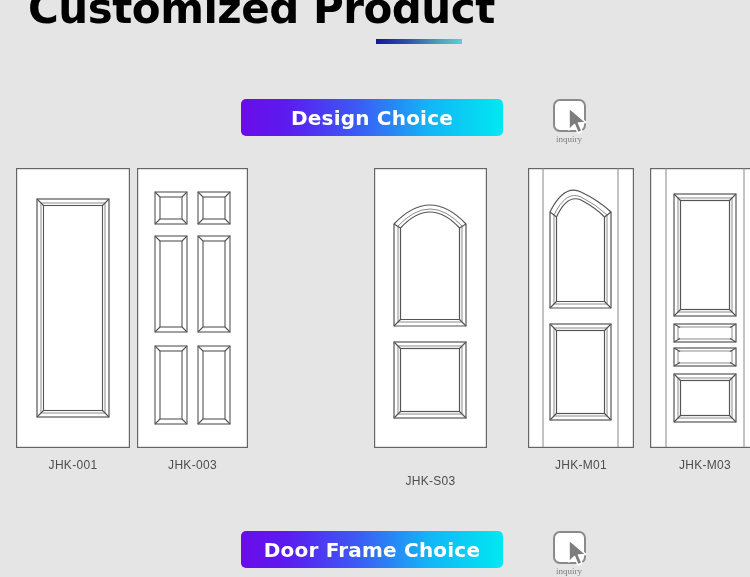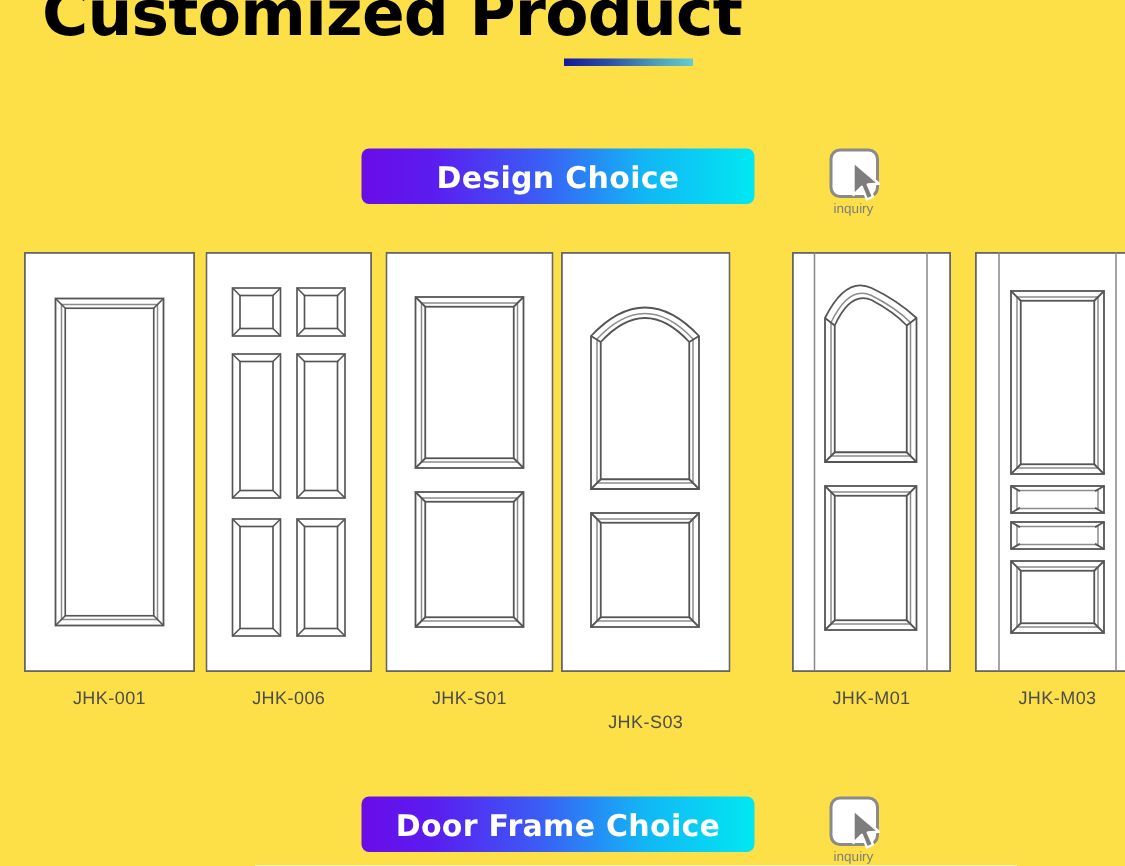--- a/index.html
+++ b/index.html
@@ -7,21 +7,21 @@
     width: 750px;
     height: 577px;
     background: #ffffff;
     font-family: "Liberation Sans", sans-serif;
     overflow: hidden;
   }
   #page {
     position: relative;
     width: 750px;
     height: 577px;
-    background: #fde047;
+    background: #e5e5e5;
   }
 
   
   .page-title {
     position: absolute;
     left: 28px;
     top: -16px;
     font-size: 42px;
     font-weight: bold;
     color: #000000;
@@ -79,21 +79,21 @@
   }
   .inquiry-box svg {
     position: absolute;
     left: 12px;
     top: 6px;
   }
   .inquiry-label {
     margin-top: 2px;
     font-size: 9px;
     color: #7d7d7d;
-    font-family: Liberation Sans, sans-serif;
+    font-family: Liberation Serif, serif;
   }
 
   
   .gallery {
     position: absolute;
     left: 0;
     top: 168px;
     width: 750px;
     height: 310px;
   }
@@ -171,39 +171,23 @@
 
           <rect x="18" y="178" width="32" height="78"></rect>
             <rect x="23" y="183" width="22" height="68"></rect>
           <path d="M18 178 L23 183 M50 178 L45 183 M18 256 L23 251 M50 256 L45 251"></path>
 
           <rect x="61" y="178" width="32" height="78"></rect>
             <rect x="66" y="183" width="22" height="68"></rect>
           <path d="M61 178 L66 183 M93 178 L88 183 M61 256 L66 251 M93 256 L88 251"></path>
         </g>
       </svg>
-      <div class="door-label">JHK-006</div>
-    </div>
-
-    <div class="door-cell" style="left:257px;">
-      <svg class="door-art" width="112" height="280" viewBox="0 0 112 280">
-        <rect x="0.6" y="0.6" width="110.8" height="278.8" fill="#ffffff" stroke="#666" stroke-width="1.2"></rect>
-        <g stroke="#555" stroke-width="1.2" fill="none">
-          <rect x="20" y="30" width="72" height="114"></rect>
-          <rect x="24" y="34" width="64" height="106" stroke="#8c8c8c" stroke-width="1"></rect>
-          <rect x="26.5" y="36.5" width="59" height="101"></rect>
-          <path d="M20 30 L26.5 36.5 M92 30 L85.5 36.5 M20 144 L26.5 137.5 M92 144 L85.5 137.5"></path>
-          <rect x="20" y="160" width="72" height="90"></rect>
-          <rect x="24" y="164" width="64" height="82" stroke="#8c8c8c" stroke-width="1"></rect>
-          <rect x="26.5" y="166.5" width="59" height="77"></rect>
-          <path d="M20 160 L26.5 166.5 M92 160 L85.5 166.5 M20 250 L26.5 243.5 M92 250 L85.5 243.5"></path>
-        </g>
-      </svg>
-      <div class="door-label">JHK-S01</div>
-    </div>
+      <div class="door-label">JHK-003</div>
+    </div>
+
 
     <div class="door-cell" style="left:374px;gap:16px;">
       <svg class="door-art" width="113" height="280" viewBox="0 0 113 280">
         <rect x="0.6" y="0.6" width="111.8" height="278.8" fill="#ffffff" stroke="#666" stroke-width="1.2"></rect>
         <g stroke="#555" stroke-width="1.2" fill="none">
           <path d="M20 56 Q56 18 92 56 L92 158 L20 158 Z"></path>
           <path d="M24 58 Q56 24 88 58 L88 154 L24 154 Z" stroke="#8c8c8c" stroke-width="1"></path>
           <path d="M26.5 60 Q56 28 85.5 60 L85.5 151.5 L26.5 151.5 Z"></path>
           <path d="M20 56 L26.5 60 M92 56 L85.5 60 M20 158 L26.5 151.5 M92 158 L85.5 151.5"></path>
           <rect x="20" y="174" width="72" height="76"></rect>

